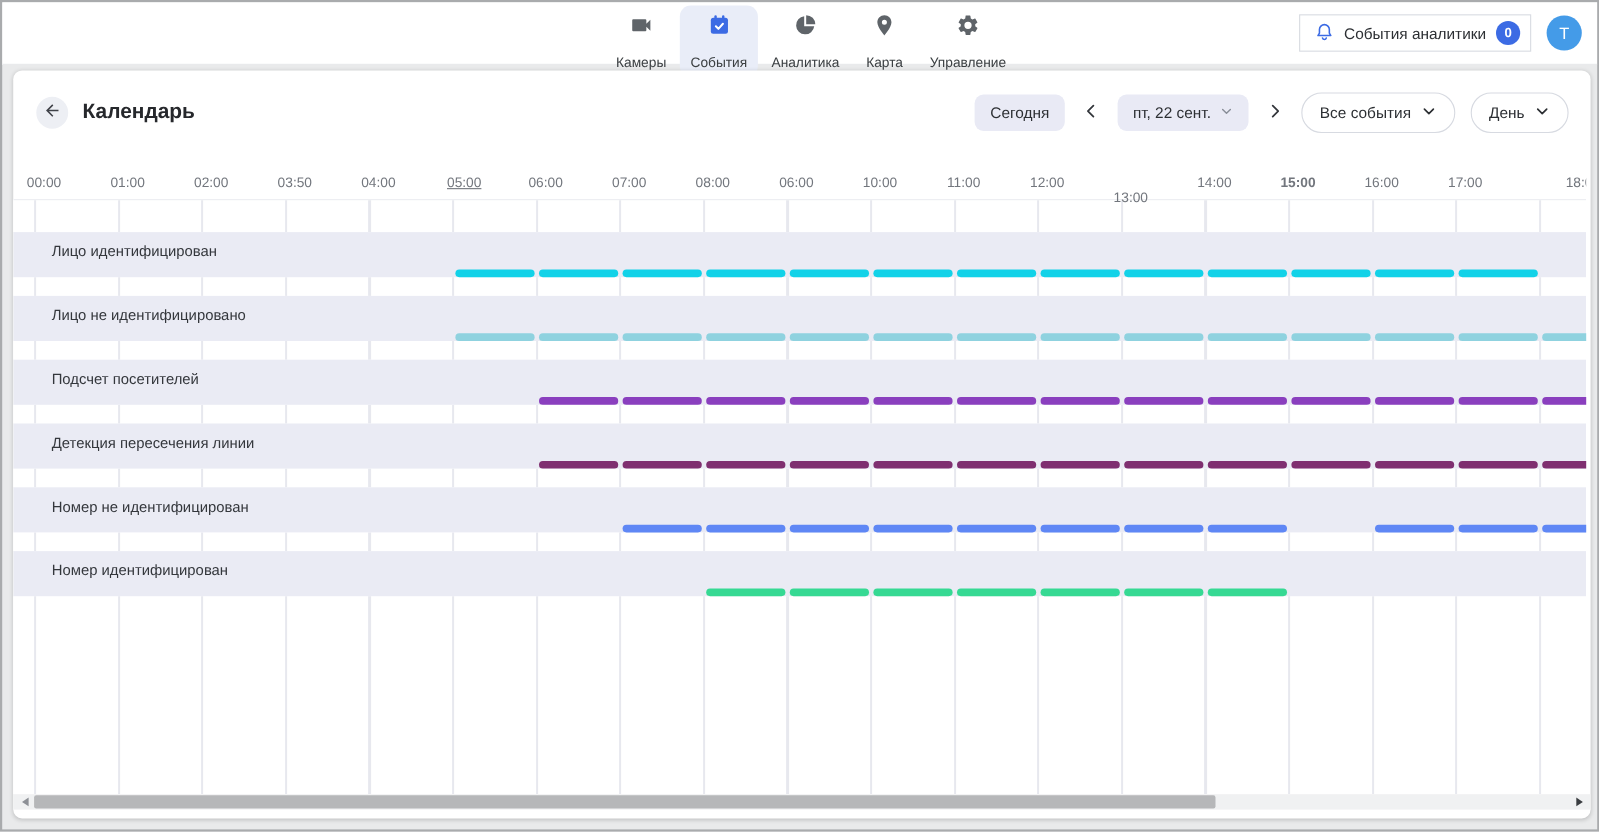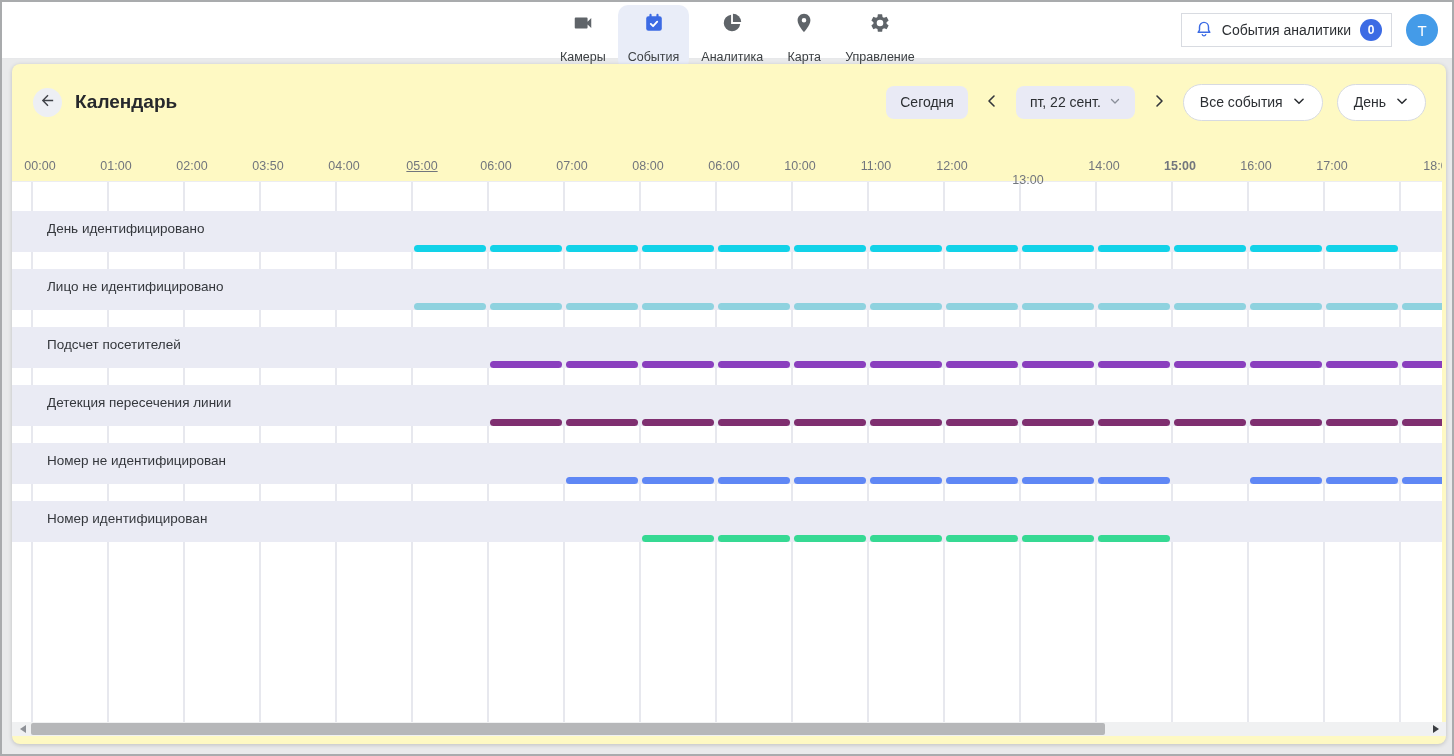--- a/index.html
+++ b/index.html
@@ -46,21 +46,21 @@
   .avatar {
     width:32px; height:32px; border-radius:50%;
     background:#449be8; color:#fff; font-size:15px;
     display:flex; align-items:center; justify-content:center;
     cursor:pointer;
   }
   
   .card {
     position:absolute; left:10px; top:62px;
     width:1434px; height:680px;
-    background:#fef9c3; border-radius:8px;
+    background:#ffffff; border-radius:8px;
     box-shadow:0 1px 4px rgba(0,0,0,.18);
     overflow:hidden;
   }
   .card-header {
     height:90px; padding:0 20px 14px 21px;
     display:flex; align-items:center; justify-content:space-between;
   }
   .header-left { display:flex; align-items:center; gap:13px; }
   .back-btn {
     width:29px; height:29px; border-radius:50%;
@@ -267,21 +267,21 @@
         <span class="hour-label" style="left: 986px; margin-top: 14px;">13:00</span>
         <span class="hour-label" style="left: 1062px;">14:00</span>
         <span class="hour-label" style="left: 1138px; font-weight: bold;">15:00</span>
         <span class="hour-label" style="left: 1214px;">16:00</span>
         <span class="hour-label" style="left: 1290px;">17:00</span>
         <span class="hour-label" style="left: 1397px;">18:00</span>
       </div>
     <div class="grid-row"></div>
     <div id="rows-mount">
         <div class="band">
-          <span class="row-label">День идентифицировано</span>
+          <span class="row-label">Лицо идентифицирован</span>
           <div class="bar-seg" style="left: 402px; width: 72px; background: rgb(18, 210, 232);"></div>
           <div class="bar-seg" style="left: 478px; width: 72px; background: rgb(18, 210, 232);"></div>
           <div class="bar-seg" style="left: 554px; width: 72px; background: rgb(18, 210, 232);"></div>
           <div class="bar-seg" style="left: 630px; width: 72px; background: rgb(18, 210, 232);"></div>
           <div class="bar-seg" style="left: 706px; width: 72px; background: rgb(18, 210, 232);"></div>
           <div class="bar-seg" style="left: 782px; width: 72px; background: rgb(18, 210, 232);"></div>
           <div class="bar-seg" style="left: 858px; width: 72px; background: rgb(18, 210, 232);"></div>
           <div class="bar-seg" style="left: 934px; width: 72px; background: rgb(18, 210, 232);"></div>
           <div class="bar-seg" style="left: 1010px; width: 72px; background: rgb(18, 210, 232);"></div>
           <div class="bar-seg" style="left: 1086px; width: 72px; background: rgb(18, 210, 232);"></div>

